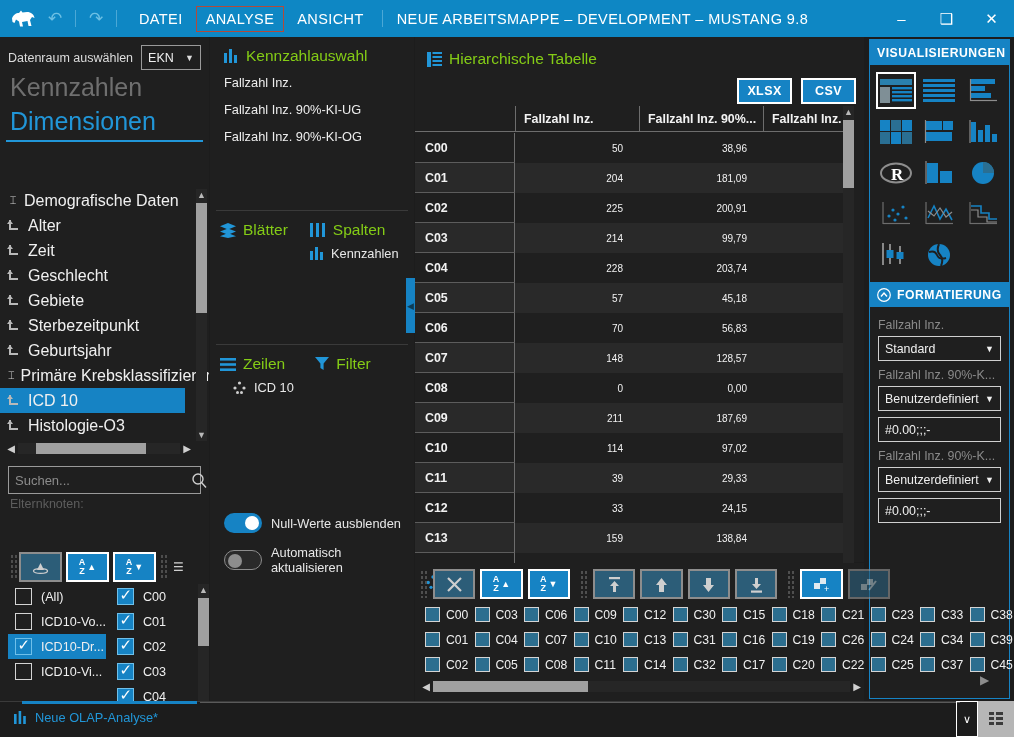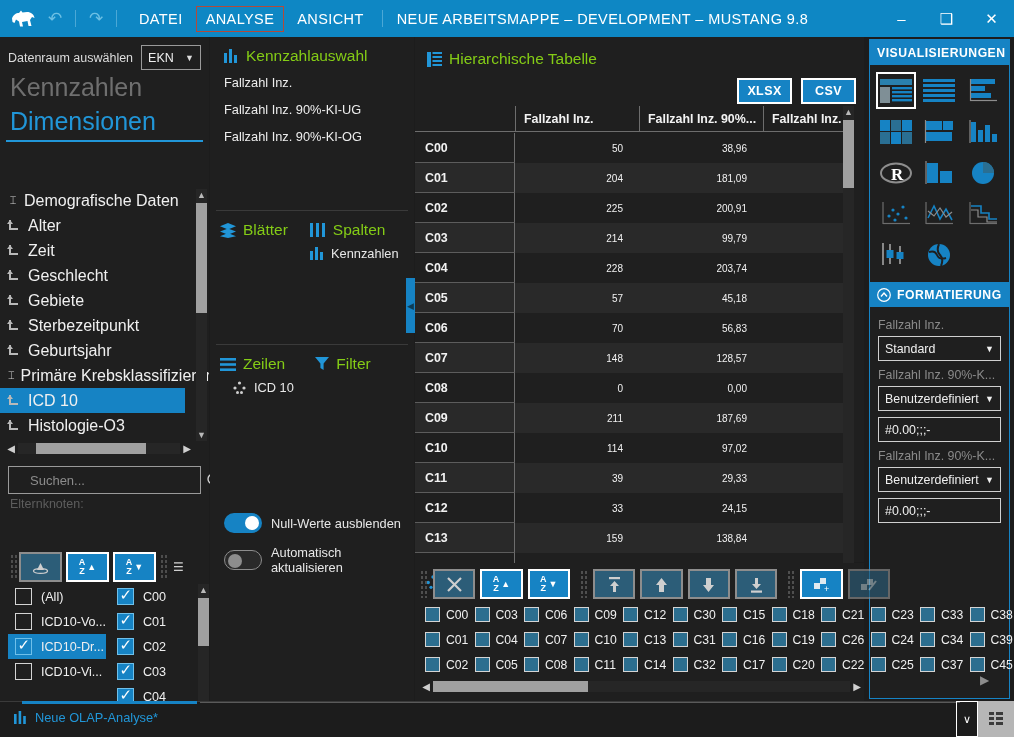--- a/index.html
+++ b/index.html
@@ -69,21 +69,21 @@
 
   .hscroll { position: absolute; height: 15px; background: #1f1f1f; display: flex; align-items: center; }
   .hscroll .ar { width: 14px; color: #cfcfcf; font-size: 10px; text-align: center; }
   .hscroll .track { flex: 1; height: 11px; background: #262626; position: relative; }
   .hscroll .thumb { position: absolute; top: 0; height: 11px; background: #a0a0a0; }
 
   .search-wrap { position: absolute; left: 8px; top: 429px; width: 193px; height: 28px;
     border: 1px solid #9a9a9a; display: flex; align-items: center; padding: 0 6px; }
   .search-wrap input {
     flex: 1; background: transparent; border: 0; outline: none; color: #e8e8e8;
-    font-family: "Liberation Sans", sans-serif; font-size: 13px; margin-left: 15px;
+    font-family: "Liberation Sans", sans-serif; font-size: 13px;
   }
   .search-wrap input::placeholder { color: #8c8c8c; }
   .elternknoten { position: absolute; left: 10px; top: 460px; font-size: 12.5px; color: #5d5d5d; }
 
   .sortbar { position: absolute; left: 10px; top: 513px; width: 199px; height: 34px; display: flex; align-items: center; }
   .grip { width: 9px; height: 26px; background:
       radial-gradient(#555 40%, transparent 41%) 0 0/4px 5px; opacity:.85; }
   .sbtn { width: 43px; height: 30px; display: flex; align-items: center; justify-content: center;
           margin-right: 4px; }
   .sbtn.on { background: #1683c4; border: 2px solid #fff; }

